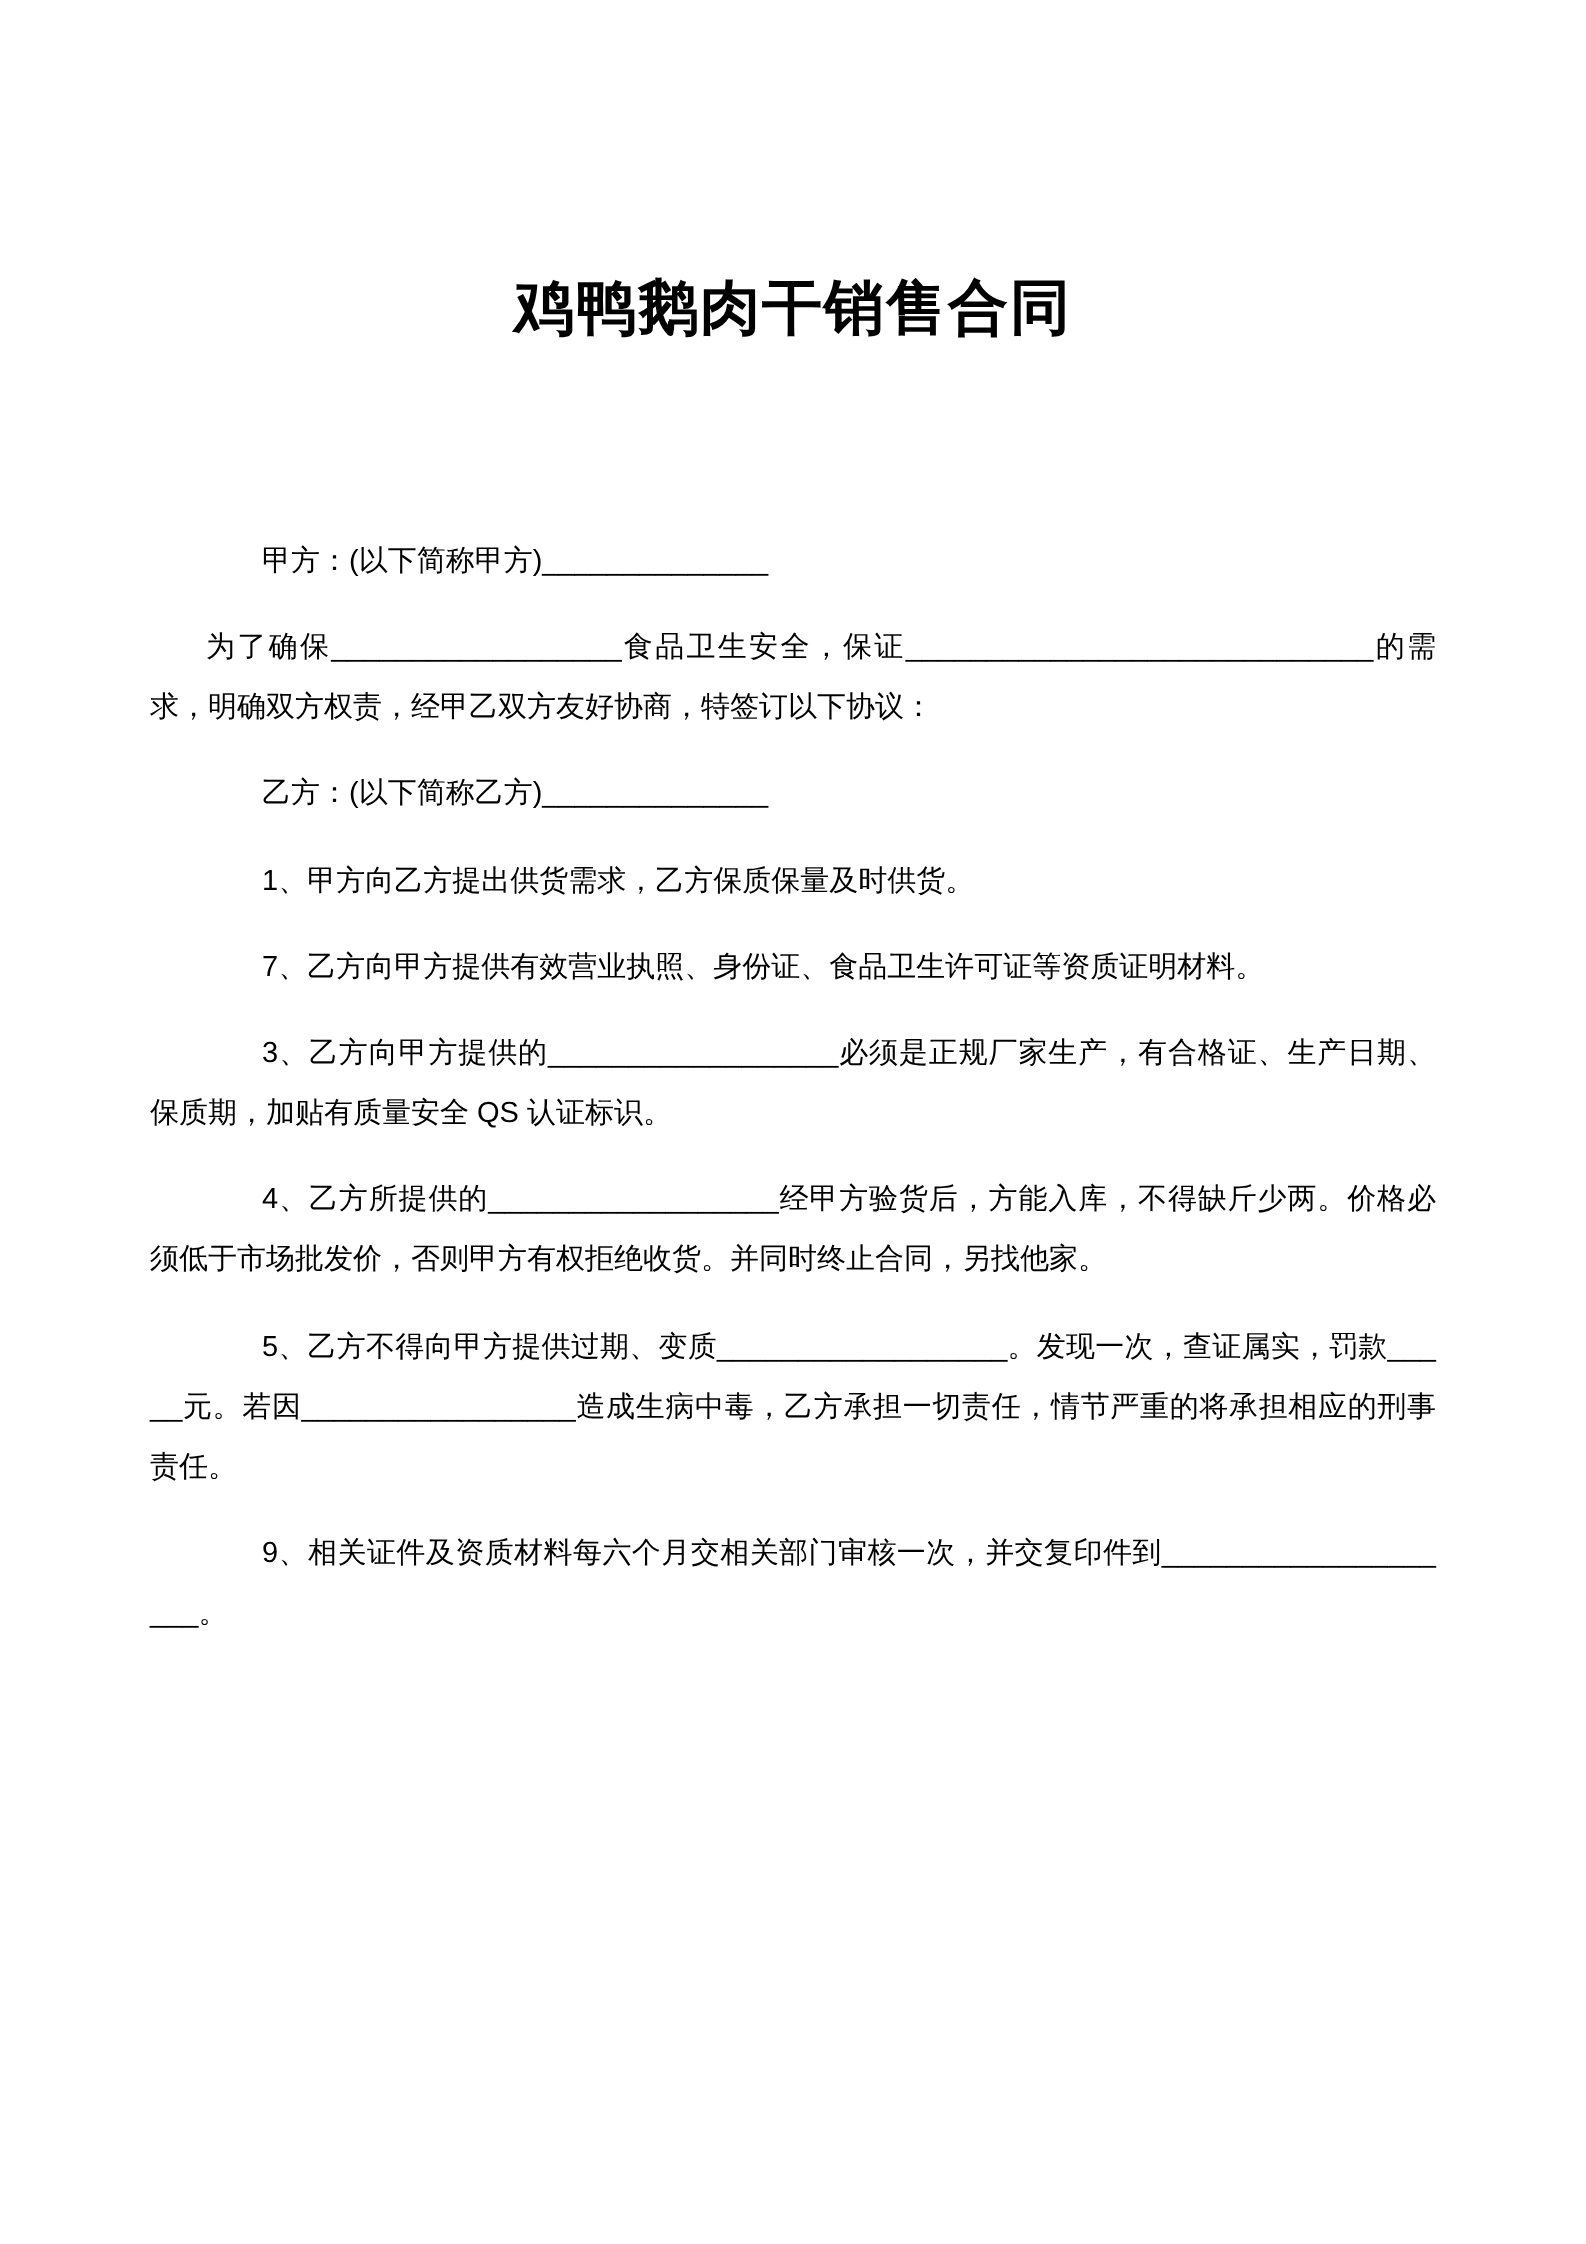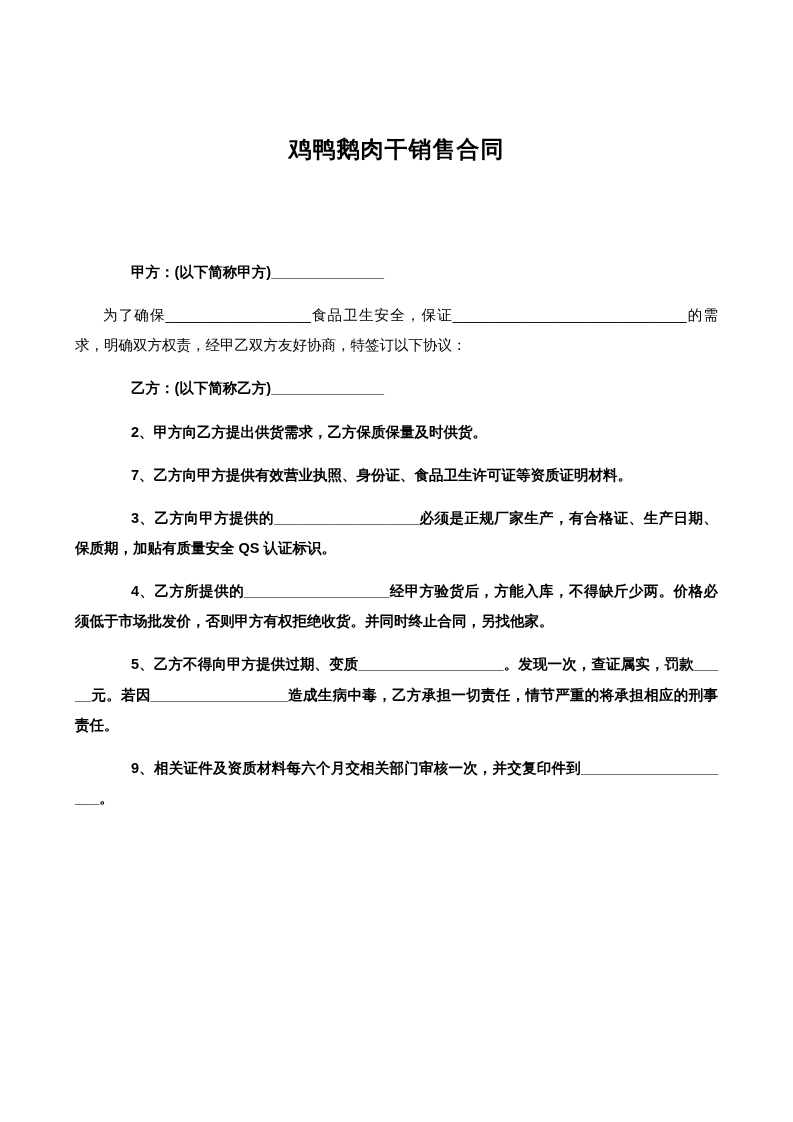--- a/index.html
+++ b/index.html
@@ -17,60 +17,59 @@
   }
   .page {
     width: 793px;
     height: 1122px;
     position: relative;
     box-sizing: border-box;
     padding: 0 75px;
   }
   .doc-title {
     text-align: center;
-    font-size: 23px;
+    font-size: 30px;
     font-weight: bold;
     letter-spacing: 1px;
     margin-top: 135px;
     line-height: 1.3;
   }
   .body-block {
     margin-top: 92px;
   }
   .para {
     font-size: 14.5px;
     line-height: 2.08;
     margin: 0 0 13px 0;
     text-align: justify;
     word-break: break-all;
   }
   .indent-1 {
     text-indent: 56px;
-    font-weight: bold;
   }
   .indent-2 {
     text-indent: 28px;
   }
 </style>
 </head>
 <body>
 
 <div class="page">
 
   <div class="doc-title">鸡鸭鹅肉干销售合同</div>
 
   <div class="body-block">
 
     <p class="para indent-1">甲方：(以下简称甲方)______________</p>
 
     <p class="para indent-2">为了确保__________________食品卫生安全，保证_____________________________的需求，明确双方权责，经甲乙双方友好协商，特签订以下协议：</p>
 
     <p class="para indent-1">乙方：(以下简称乙方)______________</p>
 
-    <p class="para indent-1">2、甲方向乙方提出供货需求，乙方保质保量及时供货。</p>
+    <p class="para indent-1">1、甲方向乙方提出供货需求，乙方保质保量及时供货。</p>
 
     <p class="para indent-1">7、乙方向甲方提供有效营业执照、身份证、食品卫生许可证等资质证明材料。</p>
 
     <p class="para indent-1">3、乙方向甲方提供的__________________必须是正规厂家生产，有合格证、生产日期、保质期，加贴有质量安全 QS 认证标识。</p>
 
     <p class="para indent-1">4、乙方所提供的__________________经甲方验货后，方能入库，不得缺斤少两。价格必须低于市场批发价，否则甲方有权拒绝收货。并同时终止合同，另找他家。</p>
 
     <p class="para indent-1">5、乙方不得向甲方提供过期、变质__________________。发现一次，查证属实，罚款_____元。若因_________________造成生病中毒，乙方承担一切责任，情节严重的将承担相应的刑事责任。</p>
 
 

